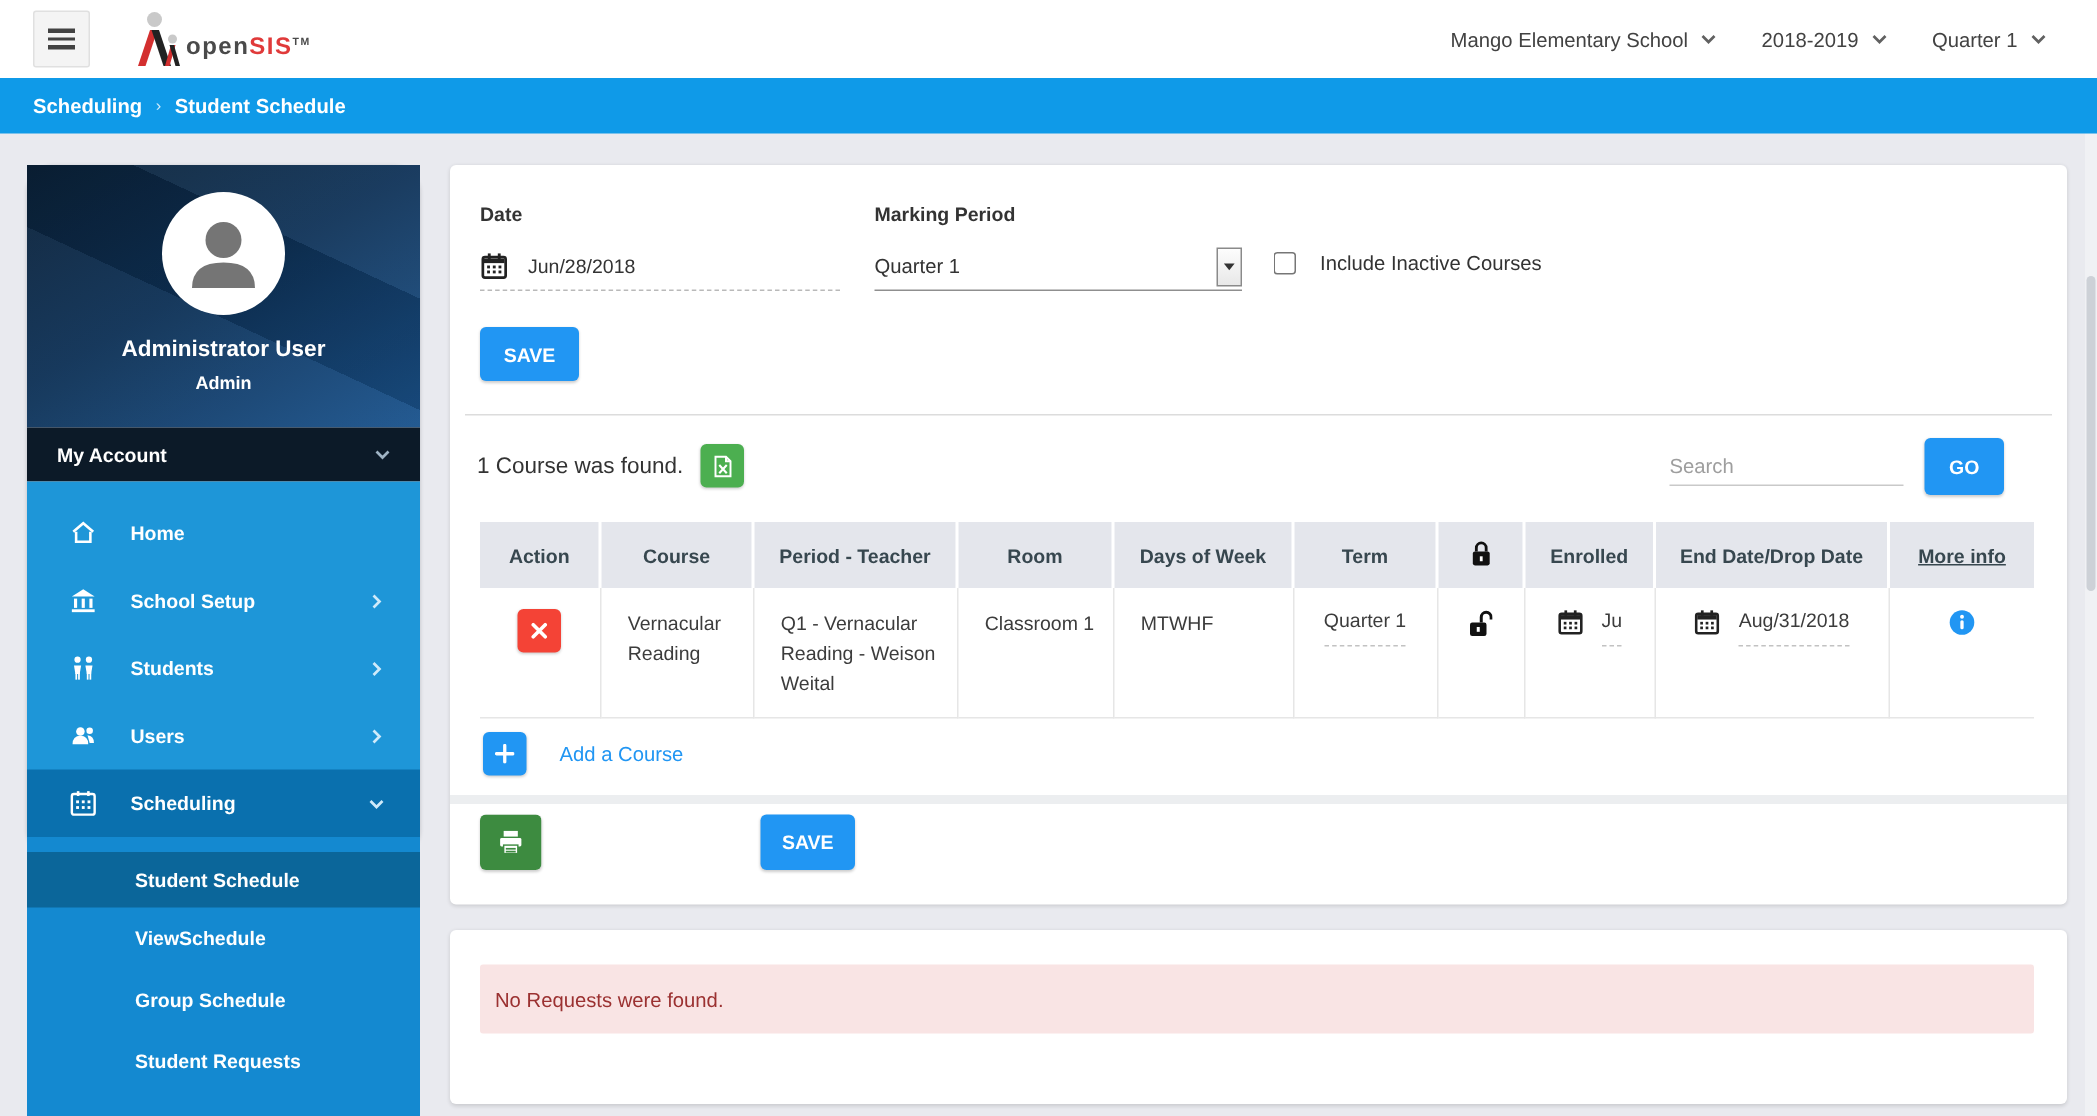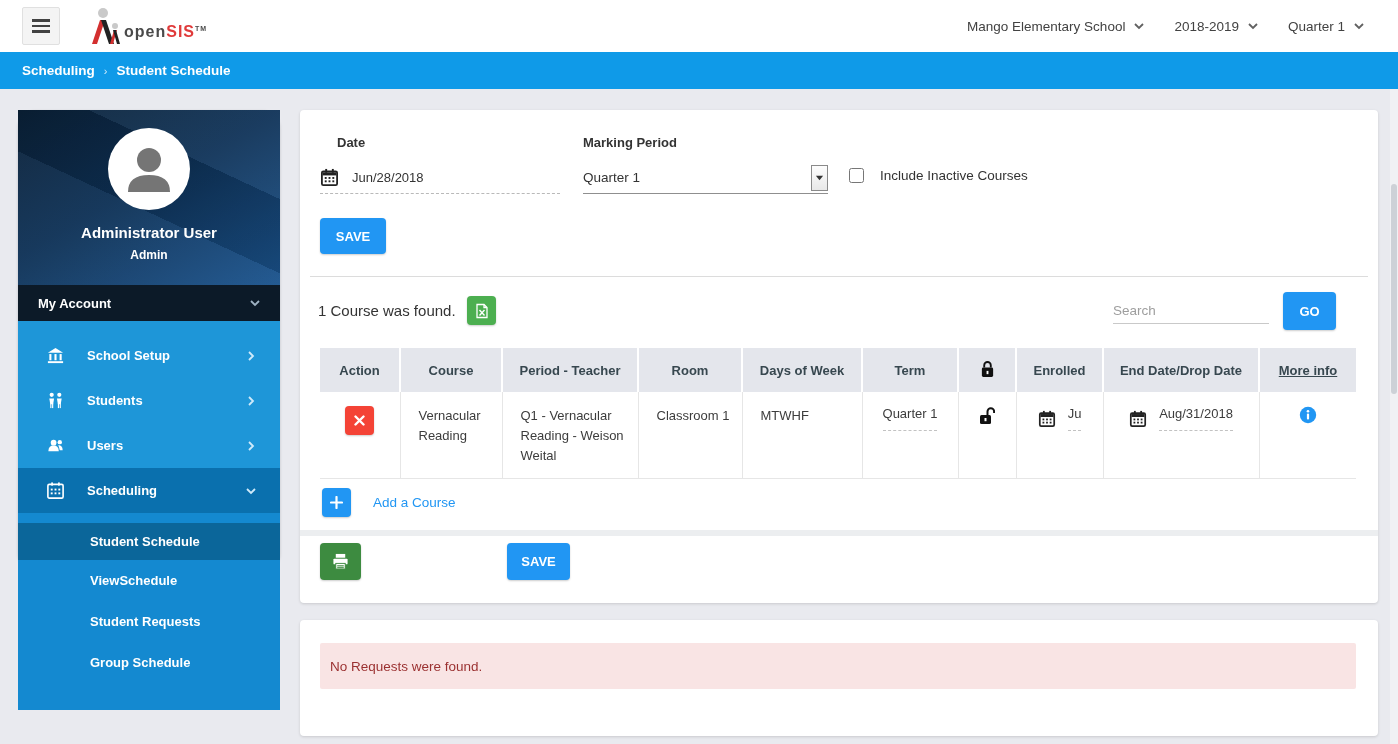--- a/index.html
+++ b/index.html
@@ -63,21 +63,21 @@
   .sub-item.selected { background:#0b669a; height:37px; }
 
   
   .card { position:absolute; background:#fff; border-radius:4px;
     box-shadow:0 1px 3px rgba(0,0,0,.14); }
   .main-card { left:300px; top:110px; width:1078px; height:493px; }
   .req-card  { left:300px; top:620px; width:1078px; height:116px; }
 
   
   .flabel { position:absolute; font-size:13px; font-weight:bold; color:#333; }
-  .lbl-date { left:37px; top:25px; }
+  .lbl-date { left:20px; top:25px; }
   .lbl-mp { left:283px; top:25px; }
   .date-field { position:absolute; left:20px; top:52px; width:240px; height:32px;
     border-bottom:1px dashed #b9b9b9; display:flex; align-items:center; gap:13px; cursor:pointer; }
   .date-field span { font-size:13px; color:#333; }
   .mp-select { position:absolute; left:283px; top:52px; width:245px; height:32px;
     border-bottom:1px solid #8f8f8f; display:flex; align-items:center; cursor:pointer; }
   .mp-select .val { font-size:13.5px; color:#333; }
   .mp-arrow { margin-left:auto; width:17px; height:26px; border:1px solid #8a8a8a;
     background:linear-gradient(#fdfdfd,#e8e8e8); display:flex; align-items:center;
     justify-content:center; }
@@ -114,21 +114,21 @@
   .sched-table th:last-child { border-right:none;text-decoration:underline; }
   .sched-table td { height:86px; vertical-align:top; padding-top:14px;
     border-right:1px solid #e6e6e6; border-bottom:1px solid #e6e6e6;
     font-size:13px; color:#3c3c3c; text-align:center; padding-left:8px; padding-right:8px; }
   .sched-table td:last-child { border-right:none; }
   .sched-table td.tl { text-align:left; padding-left:18px; }
   .del-btn { width:29px; height:29px; background:#f44336; border:none; border-radius:4px;
     cursor:pointer; display:inline-flex; align-items:center; justify-content:center;
     box-shadow:0 1px 2px rgba(0,0,0,.2); }
   .dash-u { display:inline-block; border-bottom:1px dashed #c2c2c2; padding-bottom:9px; cursor:pointer; }
-  .cell-date { display:inline-flex; align-items:center; gap:12px; cursor:pointer; }
+  .cell-date { display:inline-flex; align-items:flex-start; gap:12px; cursor:pointer; }
   .cell-text { line-height:1.55; display:block; }
 
   
   .add-row { position:absolute; left:22px; top:378px; display:flex; align-items:center;
     gap:22px; }
   .add-btn { width:29px; height:29px; font-size:18px; display:flex; align-items:center;
     justify-content:center; padding:0; }
   .add-link { color:#2196f3; font-size:13.5px; cursor:pointer; }
   .divider2 { position:absolute; left:0; right:0; top:420px; height:6px; background:#eceef0; }
 
@@ -214,20 +214,27 @@
   </div>
 
   <div class="my-account">
     <span>My Account</span>
     <svg class="chev" viewBox="0 0 10 10">
         <polyline points="1,3 5,7 9,3"></polyline>
       </svg>
   </div>
 
   <div class="nav">
+    <div class="nav-item">
+      <svg class="nicon" viewBox="0 0 20 20">
+        <path d="M3 9 L10 3 L17 9" fill="none" stroke="#fff" stroke-width="1.8"></path>
+        <path d="M5 9 V16 H15 V9" fill="none" stroke="#fff" stroke-width="1.8"></path>
+      </svg>
+      <span class="nlabel">Home</span>
+    </div>
     <div class="nav-item">
       <svg class="nicon" viewBox="0 0 20 20">
         <path d="M2 7 L10 2 L18 7 Z" fill="#fff"></path>
         <rect x="3.5" y="8.5" width="2.2" height="6.5" fill="#fff"></rect>
         <rect x="8.9" y="8.5" width="2.2" height="6.5" fill="#fff"></rect>
         <rect x="14.3" y="8.5" width="2.2" height="6.5" fill="#fff"></rect>
         <rect x="2" y="16" width="16" height="2" fill="#fff"></rect>
       </svg>
       <span class="nlabel">School Setup</span>
       <svg class="chev" viewBox="0 0 10 10">
@@ -275,22 +282,22 @@
           <rect x="13" y="12" width="2" height="2" fill="#fff"></rect>
       </svg>
       <span class="nlabel">Scheduling</span>
       <svg class="chev" viewBox="0 0 10 10">
           <polyline points="1,3 5,7 9,3"></polyline>
         </svg>
     </div>
     <div class="submenu">
       <div class="sub-item selected">Student Schedule</div>
       <div class="sub-item">ViewSchedule</div>
+      <div class="sub-item">Group Schedule</div>
       <div class="sub-item">Student Requests</div>
-      <div class="sub-item">Group Schedule</div>
     </div>
 
   </div>
 </div>
 
 <div class="card main-card">
 
   <div class="flabel lbl-date">Date</div>
   <div class="date-field">
     <svg width="19" height="19" viewBox="0 0 20 20">

